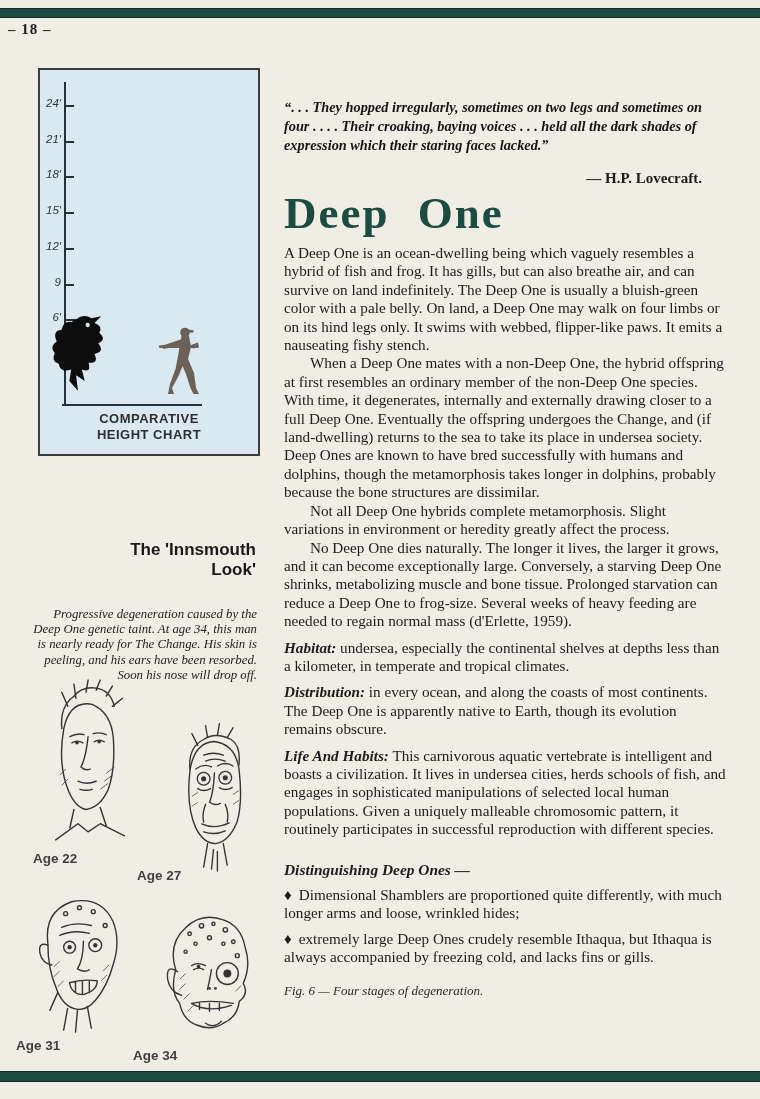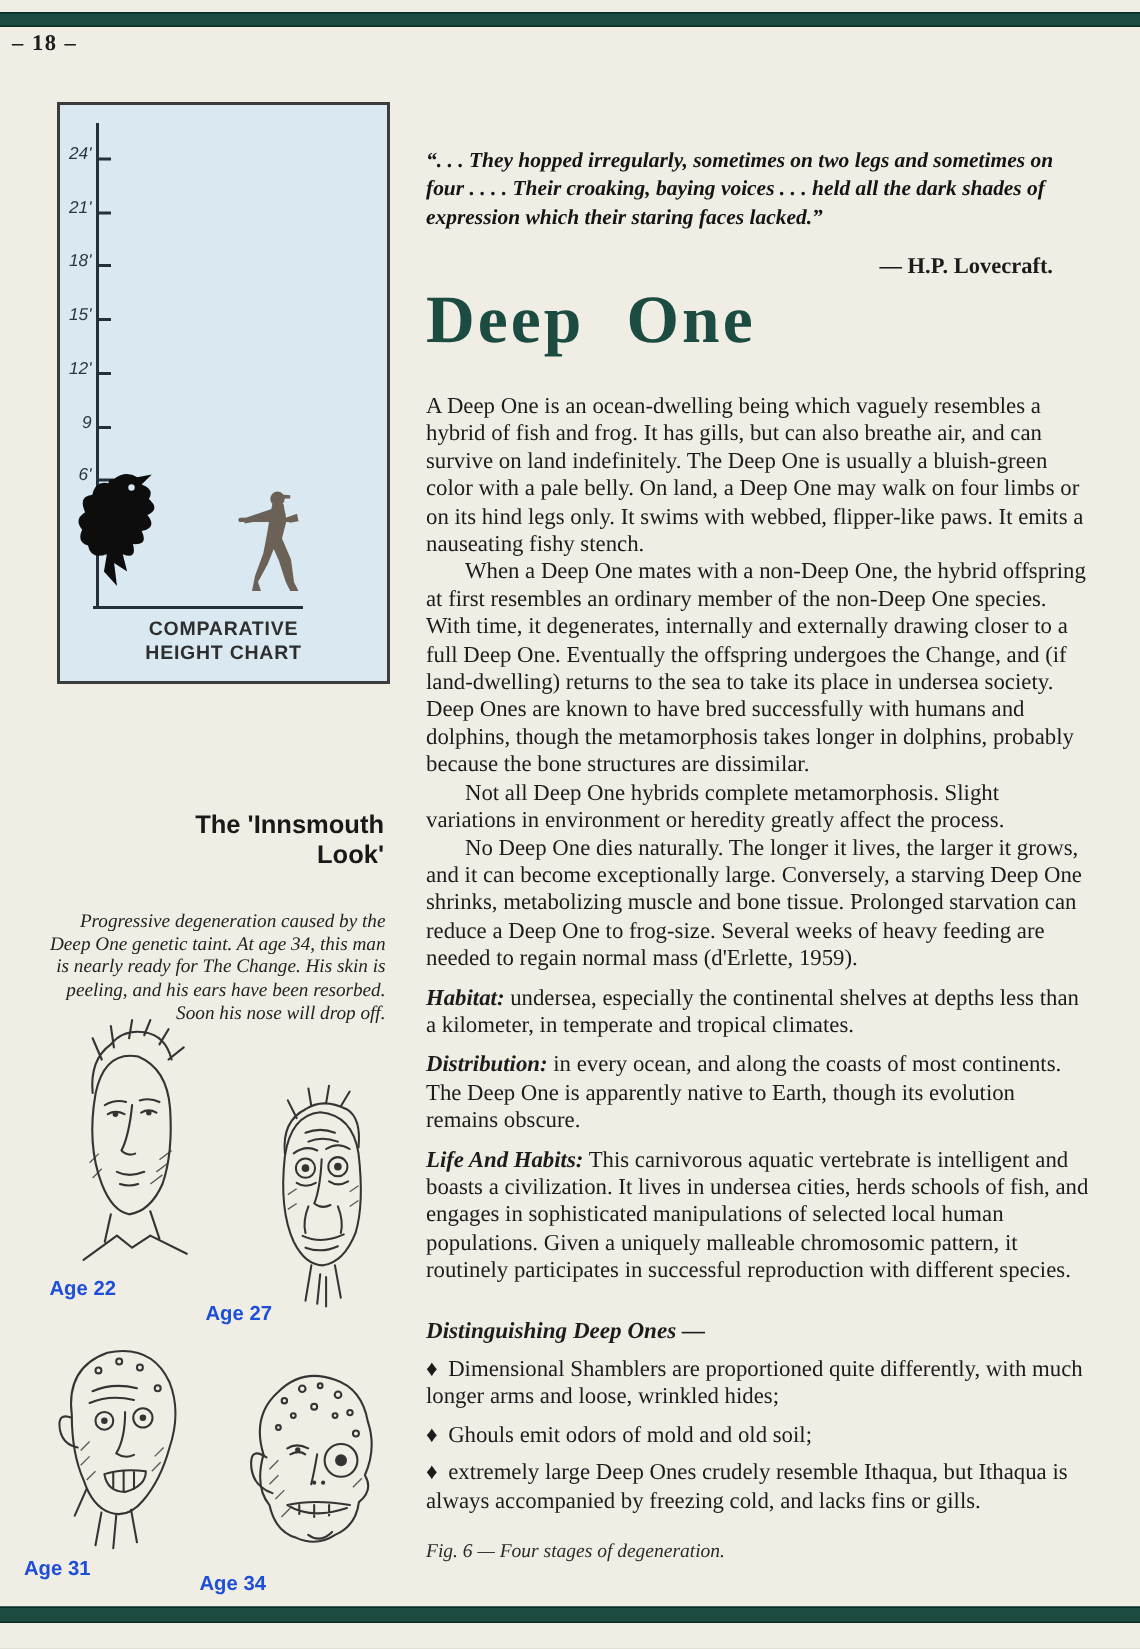--- a/index.html
+++ b/index.html
@@ -51,34 +51,34 @@
   }
   .face{position:absolute;}
   .f22{left:18px;top:676px;}
   .f27{left:158px;top:712px;}
   .f31{left:12px;top:884px;}
   .f34{left:138px;top:900px;}
   .sketch{stroke:#343434;fill:none;stroke-width:1.4;stroke-linecap:round;stroke-linejoin:round;}
   .hatch{stroke:#343434;fill:none;stroke-width:.9;opacity:.8;}
   .pupil{fill:#343434;stroke:none;}
   .age-label{
-    position:absolute;font-family:"Liberation Sans", sans-serif;font-weight:bold;font-size:13.5px;color:#1d4ed8;z-index:3;
+    position:absolute;font-family:"Liberation Sans", sans-serif;font-weight:bold;font-size:13.5px;color:#404040;z-index:3;
   }
   .a22{left:33px;top:851px;}
   .a27{left:137px;top:868px;}
   .a31{left:16px;top:1038px;}
   .a34{left:133px;top:1048px;}
 
   
   .main-col{position:absolute;left:284px;top:98px;width:444px;}
   .quote{font-weight:bold;font-style:italic;font-size:14.3px;line-height:19px;color:#141414;}
   .quote-attr{font-weight:bold;font-size:15px;line-height:19px;text-align:right;padding-right:26px;margin-top:14px;}
   .title{
     font-size:45px;line-height:46px;font-weight:bold;color:var(--accent);
-    letter-spacing:2px;word-spacing:15px;margin-top:2px;margin-bottom:26px;
+    letter-spacing:2px;word-spacing:15px;margin-top:2px;margin-bottom:8px;
   }
   .body-p{font-size:15.2px;line-height:18.4px;}
   .ind{text-indent:26px;}
   .entry{font-size:15.2px;line-height:18.4px;margin-top:8px;}
   .entry-label{font-weight:bold;font-style:italic;}
   .dist-head{font-weight:bold;font-style:italic;font-size:15.4px;line-height:18.4px;margin-top:22px;}
   .bullet{font-size:15.2px;line-height:18.4px;margin-top:7px;}
   .diamond{margin-right:7px;}
   .fig-caption{font-style:italic;font-size:13px;color:#2a2a2a;margin-top:16px;}
 </style>
@@ -224,20 +224,19 @@
     <p class="body-p ind">Not all Deep One hybrids complete metamorphosis. Slight variations in environment or heredity greatly affect the process.</p>
     <p class="body-p ind">No Deep One dies naturally. The longer it lives, the larger it grows, and it can become exceptionally large. Conversely, a starving Deep One shrinks, metabolizing muscle and bone tissue. Prolonged starvation can reduce a Deep One to frog-size. Several weeks of heavy feeding are needed to regain normal mass (d'Erlette, 1959).</p>
 
     <p class="entry"><span class="entry-label">Habitat:</span> <span>undersea, especially the continental shelves at depths less than a kilometer, in temperate and tropical climates.</span></p>
     <p class="entry"><span class="entry-label">Distribution:</span> <span>in every ocean, and along the coasts of most continents. The Deep One is apparently native to Earth, though its evolution remains obscure.</span></p>
     <p class="entry"><span class="entry-label">Life And Habits:</span> <span>This carnivorous aquatic vertebrate is intelligent and boasts a civilization. It lives in undersea cities, herds schools of fish, and engages in sophisticated manipulations of selected local human populations. Given a uniquely malleable chromosomic pattern, it routinely participates in successful reproduction with different species.</span></p>
 
     <p class="dist-head">Distinguishing Deep Ones —</p>
 
     <p class="bullet"><span class="diamond">♦</span><span>Dimensional Shamblers are proportioned quite differently, with much longer arms and loose, wrinkled hides;</span></p>
-    <p class="bullet"><span class="diamond">♦</span><span>Ghouls emit odors of mold and old soil;</span></p>
     <p class="bullet"><span class="diamond">♦</span><span>extremely large Deep Ones crudely resemble Ithaqua, but Ithaqua is always accompanied by freezing cold, and lacks fins or gills.</span></p>
 
     <p class="fig-caption">Fig. 6 — Four stages of degeneration.</p>
   </div>
 
   <div class="bar bottom"></div>
 </div>
 
 </body></html>

